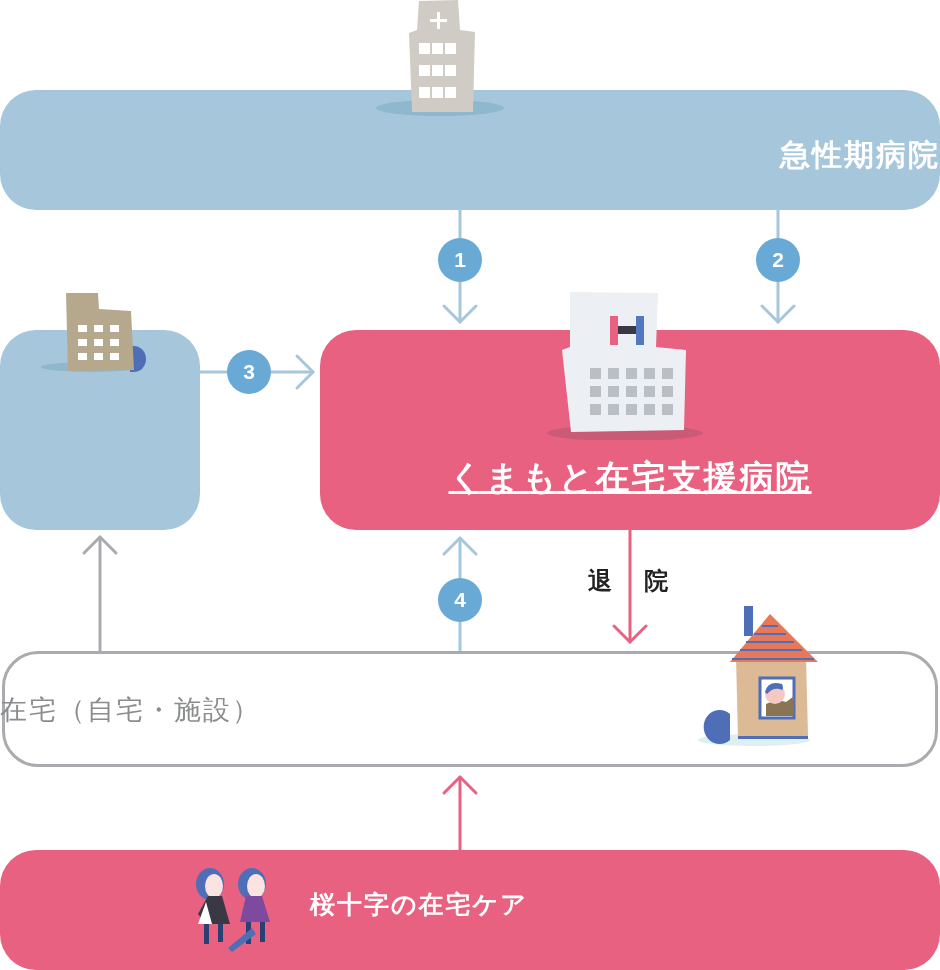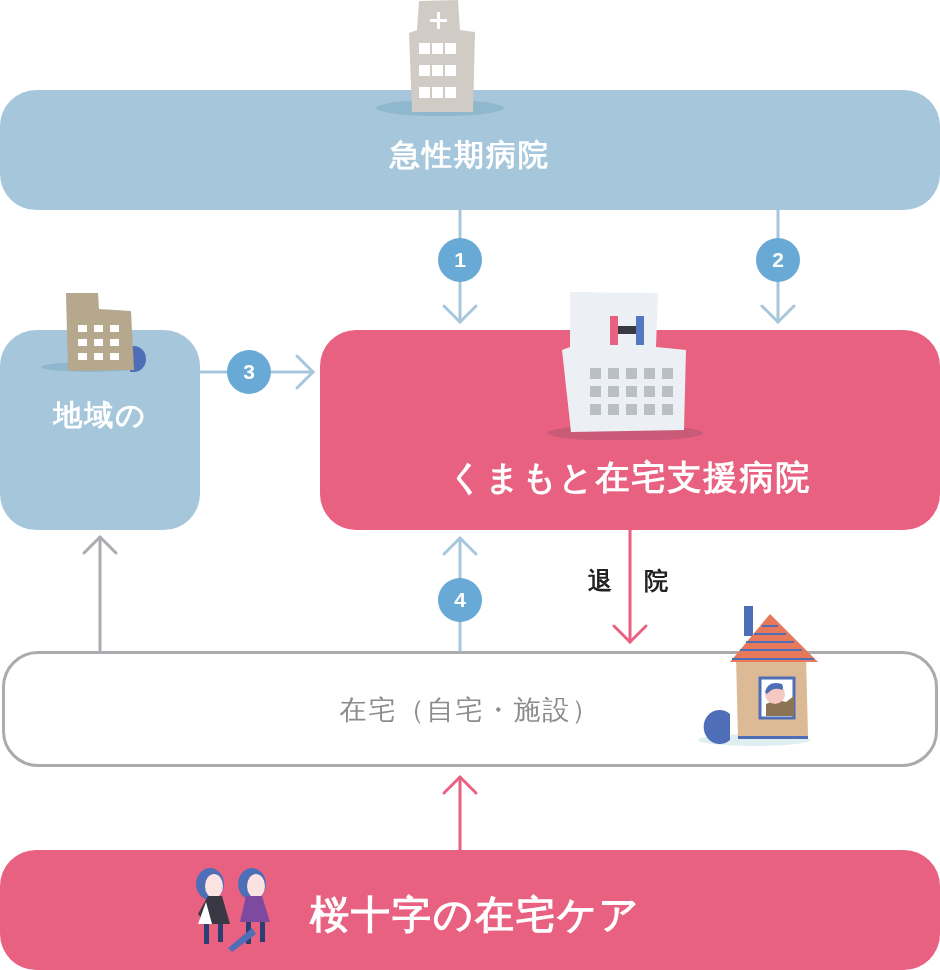--- a/index.html
+++ b/index.html
@@ -7,25 +7,25 @@
            font-family: "DejaVu Sans", "Liberation Sans", sans-serif; }
     .abs { position: absolute; }
     .box { position: absolute; display: flex; align-items: center; justify-content: center; box-sizing: border-box; }
     .box-acute { left: 0; top: 90px; width: 940px; height: 120px; background: #a6c7db; border-radius: 36px; }
     .box-clinic { left: 0; top: 330px; width: 200px; height: 200px; background: #a6c7db; border-radius: 36px; }
     .box-main { left: 320px; top: 330px; width: 620px; height: 200px; background: #e96180; border-radius: 36px; }
     .box-home { left: 2px; top: 651px; width: 936px; height: 116px; background: #ffffff; border: 3px solid #a9abae; border-radius: 36px; }
     .box-care { left: 0; top: 850px; width: 940px; height: 120px; background: #e96180; border-radius: 36px; }
 
     .label { position: absolute; color: #ffffff; font-weight: bold; letter-spacing: 2px; white-space: nowrap; }
-    .label-acute { left: 0; width: 940px; top: 135px; text-align: center; font-size: 30px; }
+    .label-acute { left: 0; width: 940px; top: 135px; text-align: right; font-size: 30px; }
     .label-clinic { left: 0; width: 200px; top: 393px; text-align: center; font-size: 29px; line-height: 44px; white-space: normal; }
-    .label-main { left: 320px; width: 620px; top: 455px; text-align: center; font-size: 34px; }
-    .label-home { left: 0; width: 940px; top: 692px; text-align: center; font-size: 27px; color: #8a8c8e; font-weight: normal; }
-    .label-care { left: 310px; top: 888px; font-size: 39px; }
+    .label-main { left: 320px; width: 620px; top: 455px; text-align: center; font-size: 34px; text-decoration: underline; }
+    .label-home { left: 0; width: 940px; top: 692px; text-align: left; font-size: 27px; color: #8a8c8e; font-weight: normal; }
+    .label-care { left: 310px; top: 888px; font-size: 25px; }
     .label-discharge { left: 588px; top: 565px; font-size: 24px; color: #222222; letter-spacing: 12px; font-weight: bold; }
 
     .badge { position: absolute; width: 44px; height: 44px; border-radius: 50%; background: #68aad5;
              color: #fff; font-weight: bold; font-size: 21px; display: flex; align-items: center; justify-content: center;
              font-family: "Liberation Sans", sans-serif; }
 
     svg.lines { position: absolute; left: 0; top: 0; width: 940px; height: 970px; pointer-events: none; }
   </style>
 </head>
 <body>
@@ -101,21 +101,20 @@
       <rect x="74" y="35" width="9" height="7"></rect>
     <rect x="42" y="49" width="9" height="7"></rect>
       <rect x="58" y="49" width="9" height="7"></rect>
       <rect x="74" y="49" width="9" height="7"></rect>
     <rect x="42" y="63" width="9" height="7"></rect>
       <rect x="58" y="63" width="9" height="7"></rect>
       <rect x="74" y="63" width="9" height="7"></rect>
   </g>
 </svg>
 <div class="label label-clinic">
-  <div>地域の</div>
 </div>
 
 <div class="box box-main"></div>
 <svg class="abs" style="left:540px;top:290px;width:170px;height:150px" viewBox="0 0 170 150">
   <ellipse cx="85" cy="143" rx="78" ry="8" fill="#c95b79"></ellipse>
   <path d="M30 2 L118 3 L116 57 L146 60 L144 140 L31 142 L22 60 L30 57 Z" fill="#eceff4"></path>
   <rect x="70" y="26" width="8" height="29" fill="#e96180"></rect>
   <rect x="96" y="26" width="8" height="29" fill="#5278c0"></rect>
   <rect x="78" y="36" width="18" height="8" fill="#3a3845"></rect>
   <g fill="#b9bfc4">

